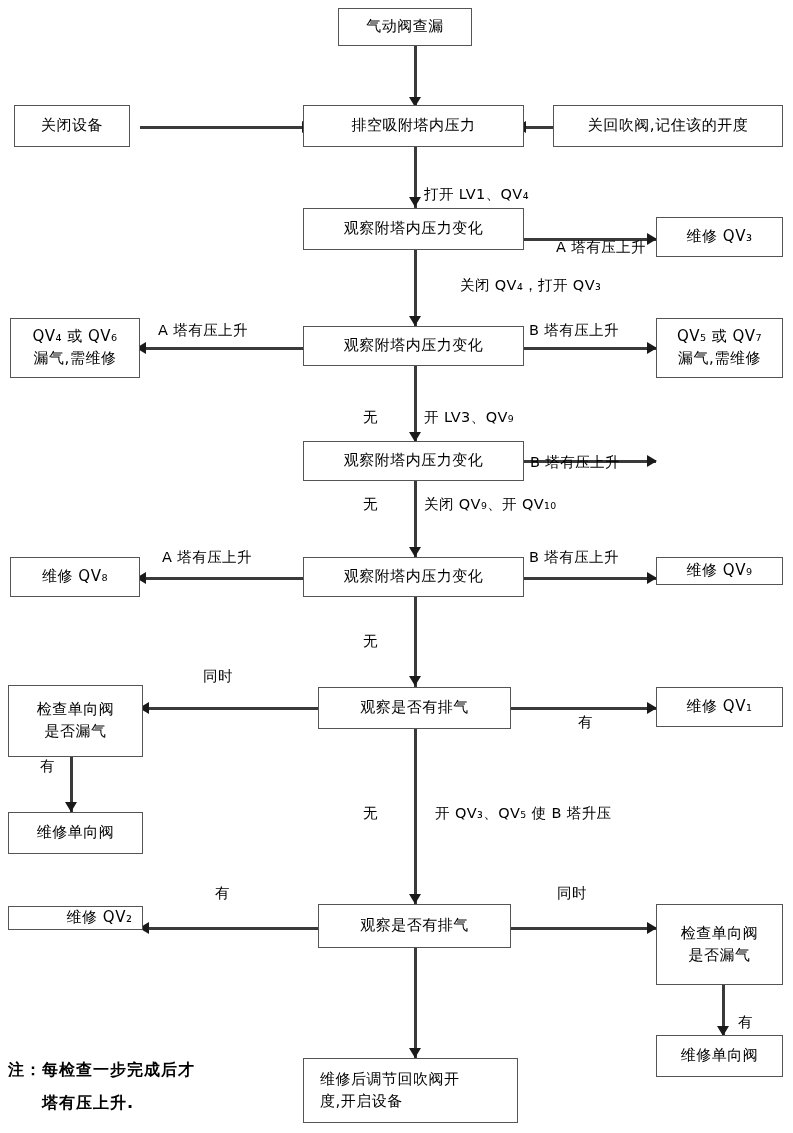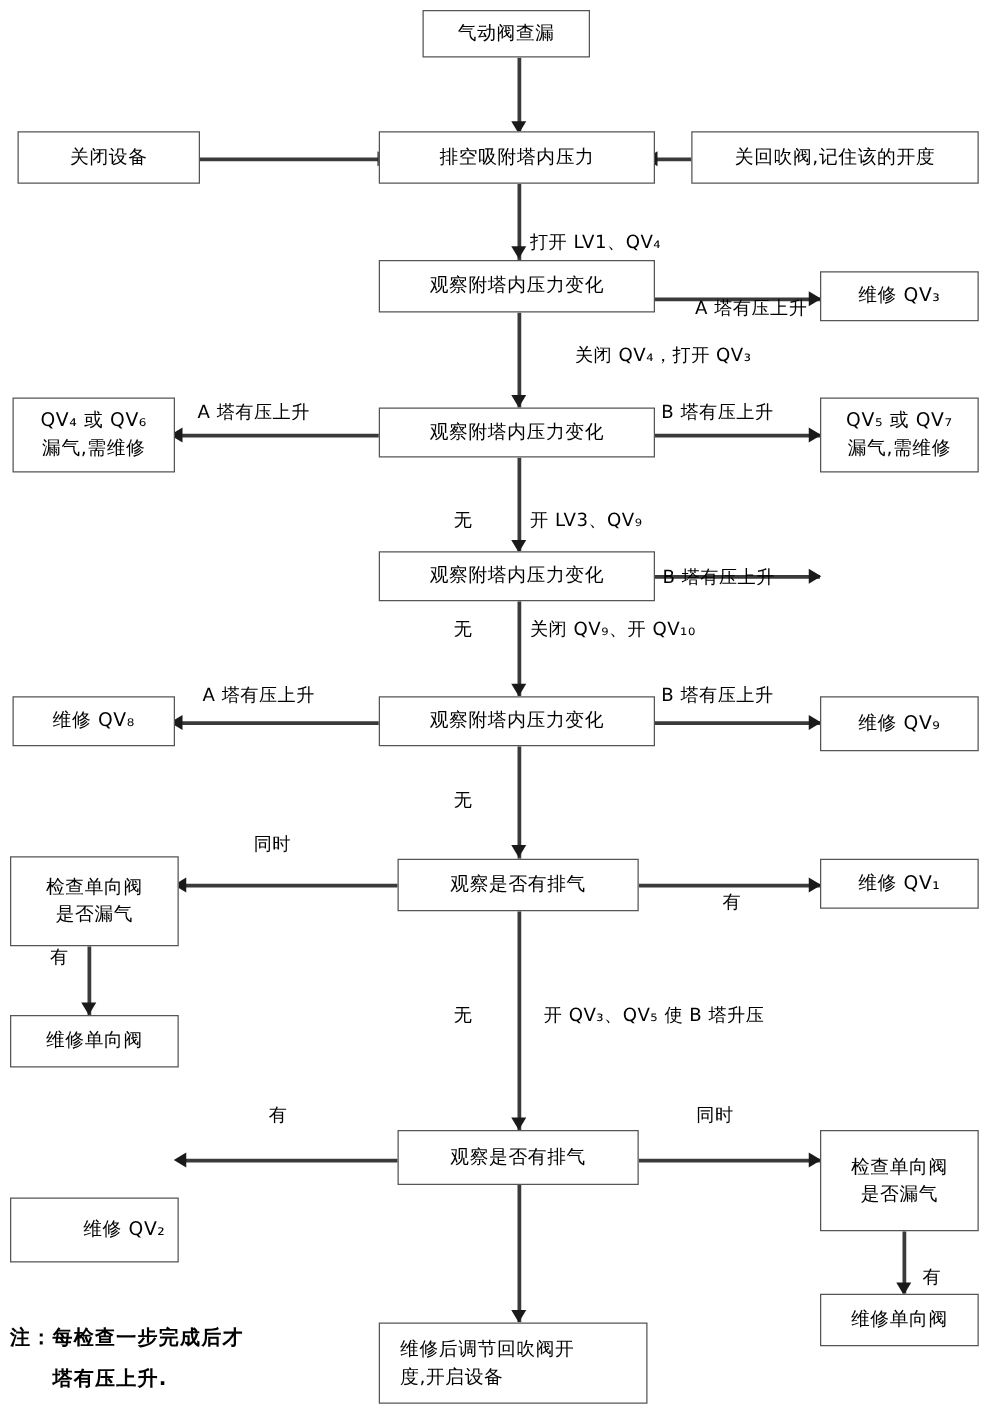--- a/index.html
+++ b/index.html
@@ -149,21 +149,21 @@
   <div class="vline" style="left:722px; top:985px; height:50px;"></div>
   <div class="arrow down" style="left:717px; top:1026px;"></div>
 
   <div class="vline" style="left:414px; top:948px; height:110px;"></div>
   <div class="arrow down" style="left:409px; top:1048px;"></div>
 
   <div class="box" style="left:338px; top:8px; width:134px; height:38px;">
     <span class="ln">气动阀查漏</span>
   </div>
 
-  <div class="box" style="left:14px; top:105px; width:146px; height:42px;">
+  <div class="box" style="left:14px; top:105px; width:116px; height:42px;">
     <span class="ln">关闭设备</span>
   </div>
 
   <div class="box" style="left:303px; top:105px; width:221px; height:42px;justify-content:center;">
     <span class="ln">排空吸附塔内压力</span>
   </div>
 
   <div class="box" style="left:553px; top:105px; width:230px; height:42px;">
     <span class="ln">关回吹阀,记住该的开度</span>
   </div>
@@ -196,21 +196,21 @@
 
 
   <div class="box" style="left:303px; top:557px; width:221px; height:40px;">
     <span class="ln">观察附塔内压力变化</span>
   </div>
 
   <div class="box" style="left:10px; top:557px; width:130px; height:40px;">
     <span class="ln">维修 QV₈</span>
   </div>
 
-  <div class="box" style="left:656px; top:557px; width:127px; height:44px;">
+  <div class="box" style="left:656px; top:557px; width:127px; height:28px;">
     <span class="ln">维修 QV₉</span>
   </div>
 
   <div class="box" style="left:318px; top:687px; width:193px; height:42px;">
     <span class="ln">观察是否有排气</span>
   </div>
 
   <div class="box" style="left:8px; top:685px; width:135px; height:72px;">
     <span class="ln">检查单向阀</span>
     <span class="ln">是否漏气</span>
@@ -221,21 +221,21 @@
   </div>
 
   <div class="box" style="left:8px; top:812px; width:135px; height:42px;">
     <span class="ln">维修单向阀</span>
   </div>
 
   <div class="box" style="left:318px; top:904px; width:193px; height:44px;">
     <span class="ln">观察是否有排气</span>
   </div>
 
-  <div class="box" style="left:8px; top:958px; width:135px; height:52px;padding-left:48px;">
+  <div class="box" style="left:8px; top:906px; width:135px; height:24px;padding-left:48px;">
     <span class="ln">维修 QV₂</span>
   </div>
 
   <div class="box" style="left:656px; top:904px; width:127px; height:81px;">
     <span class="ln">检查单向阀</span>
     <span class="ln">是否漏气</span>
   </div>
 
   <div class="box" style="left:656px; top:1035px; width:127px; height:42px;">
     <span class="ln">维修单向阀</span>

